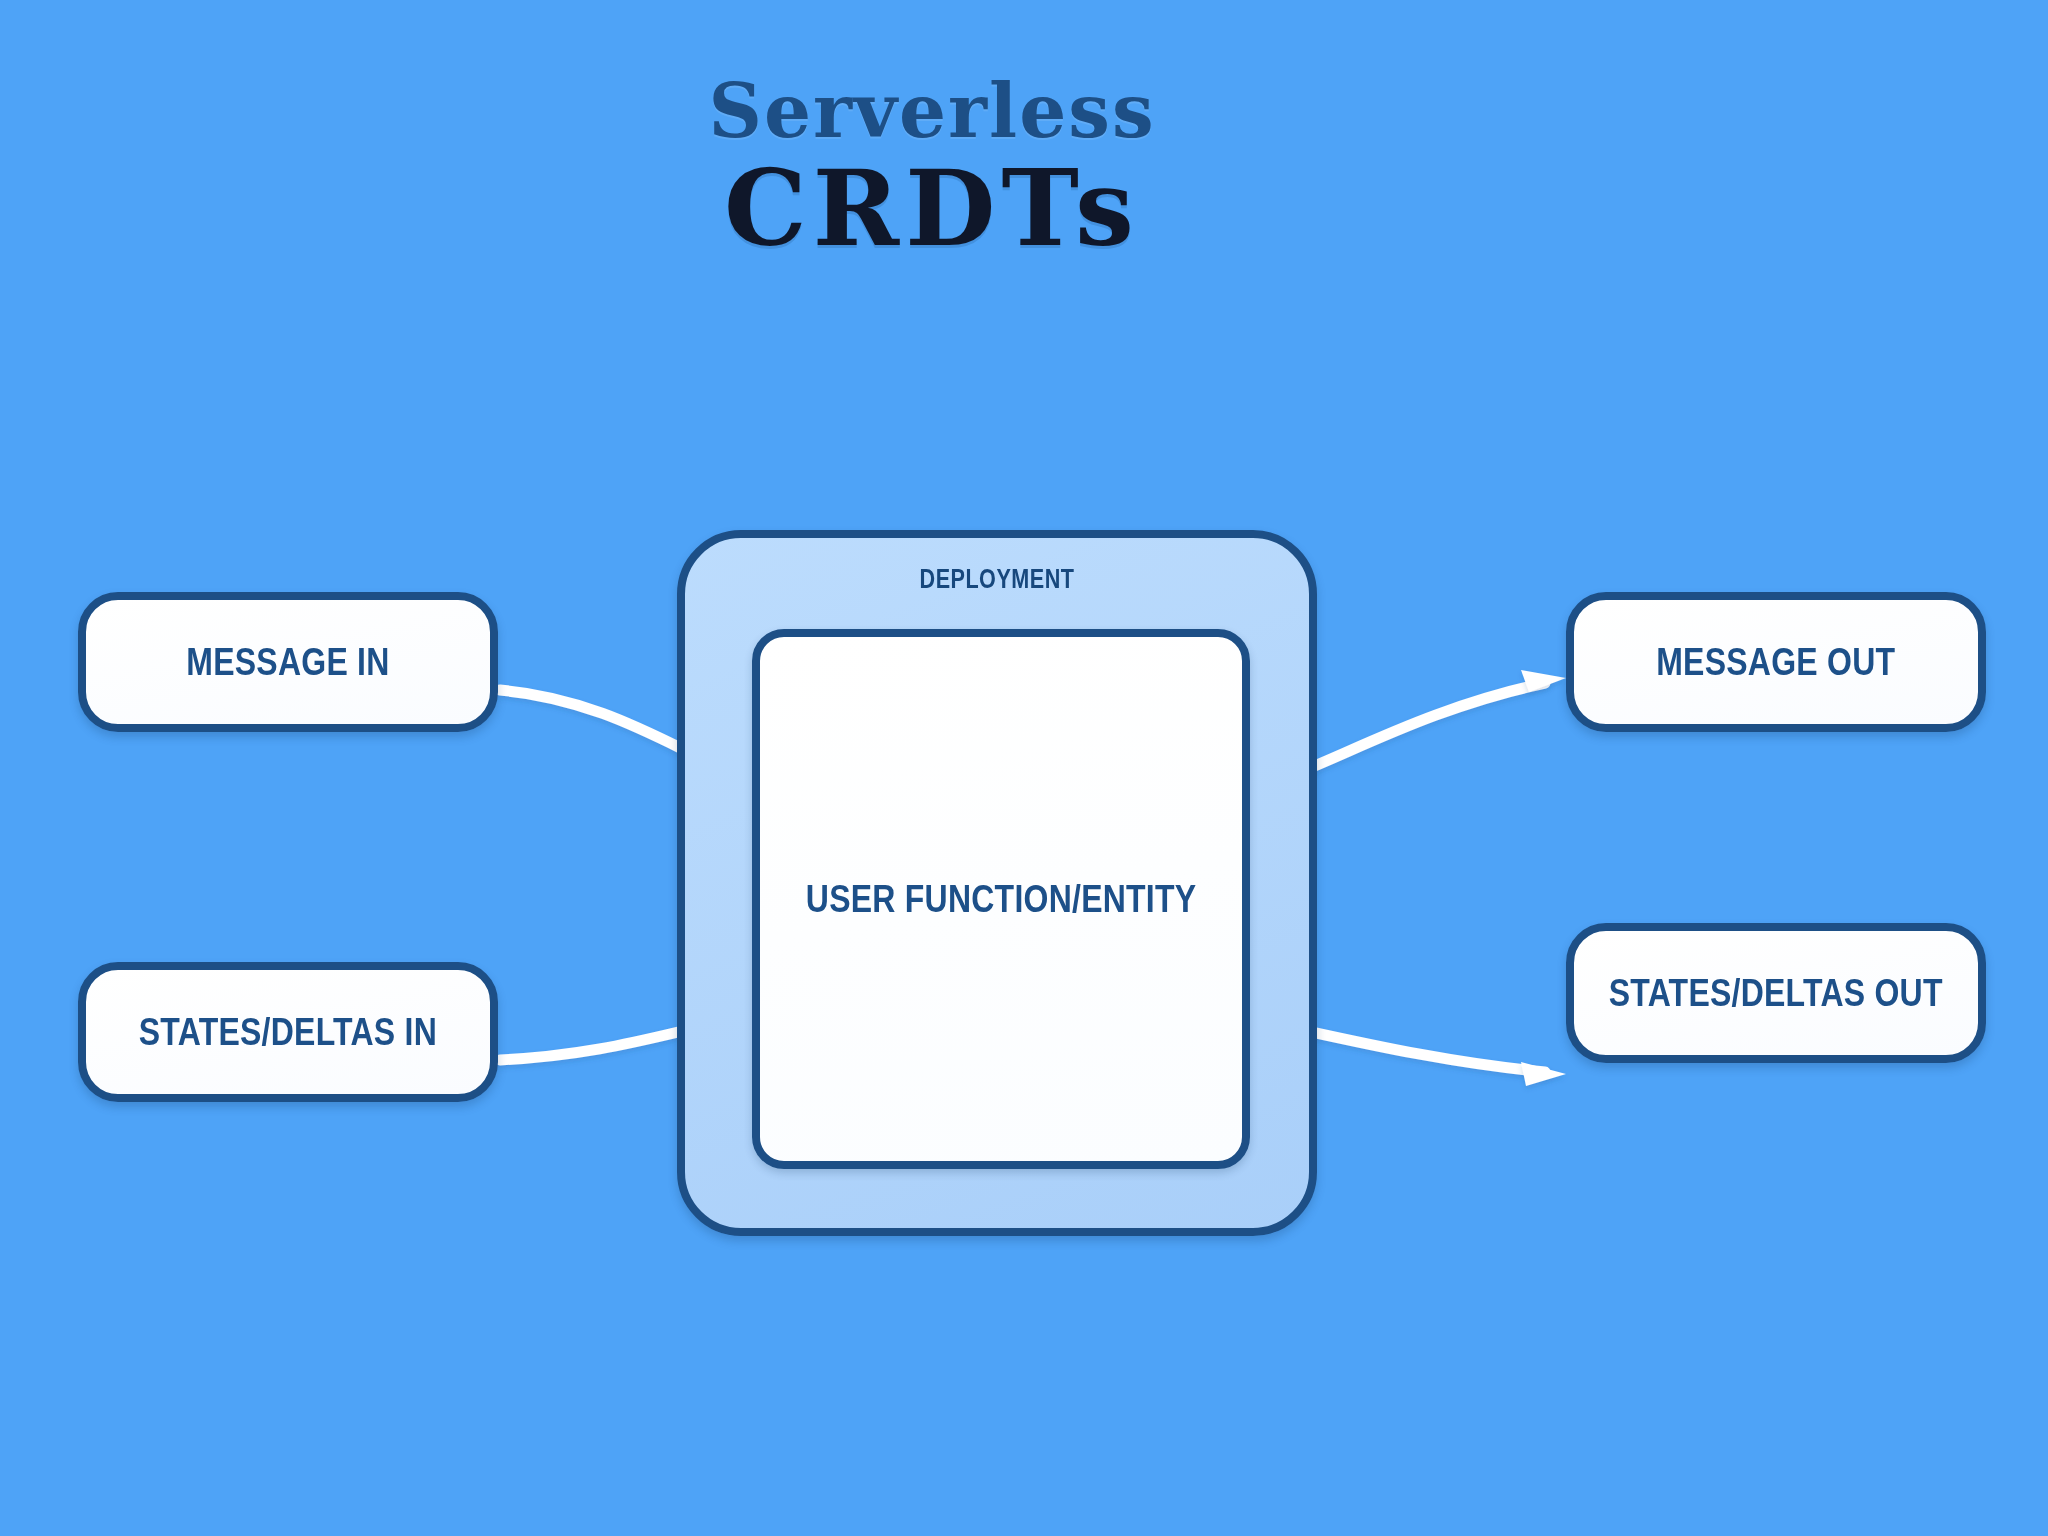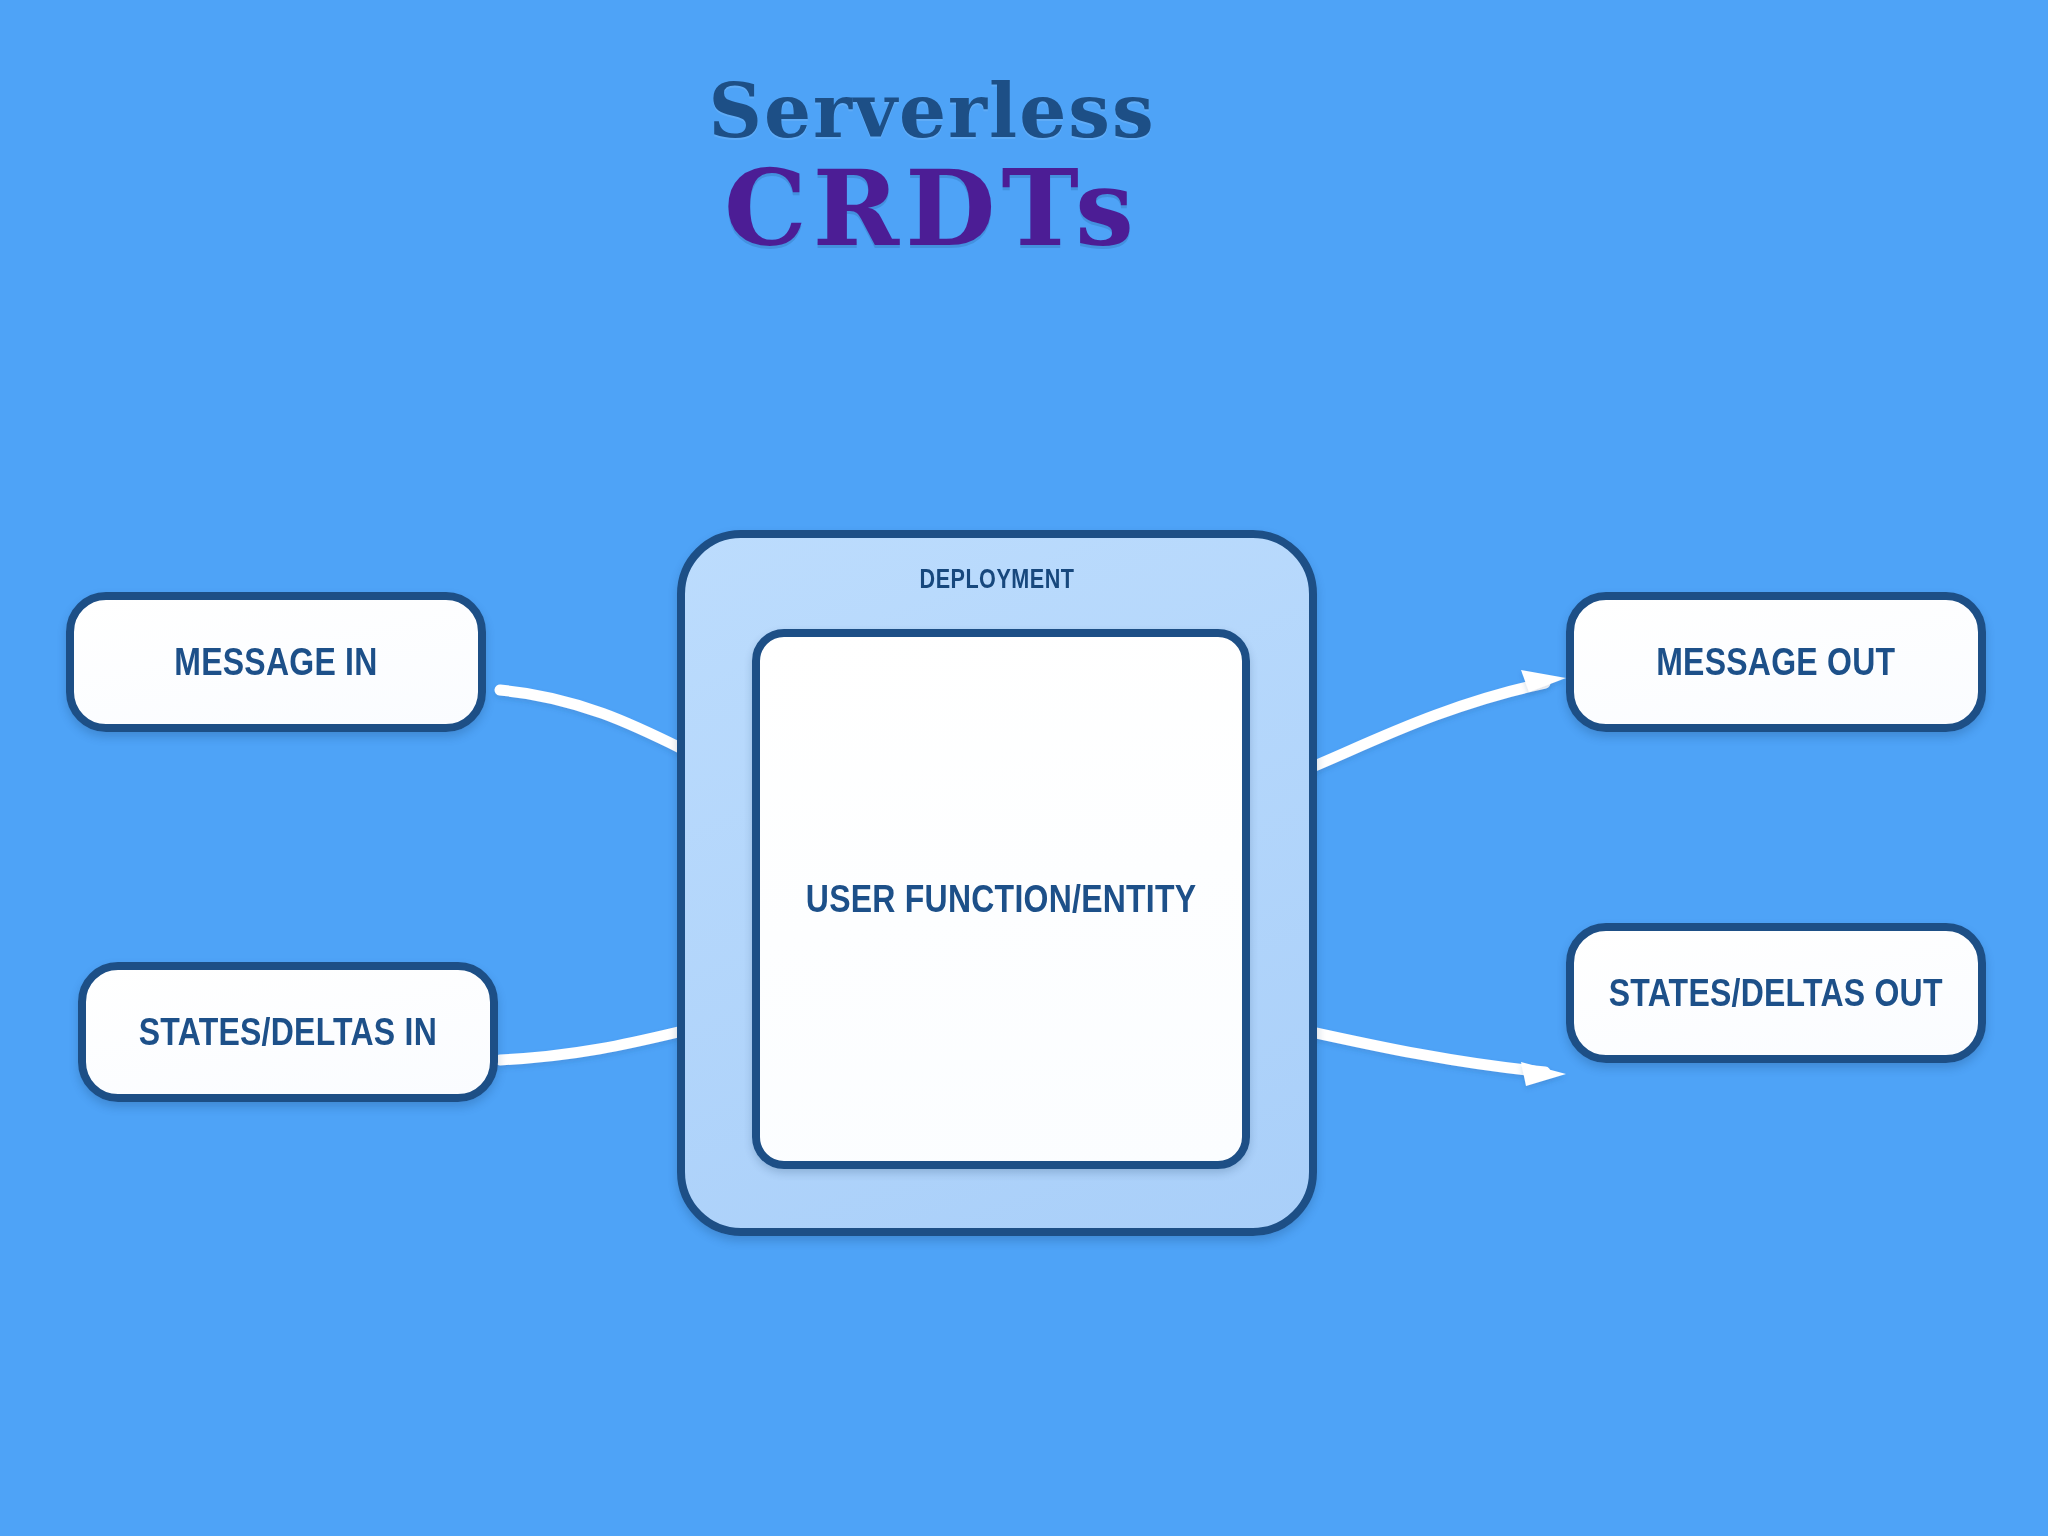--- a/index.html
+++ b/index.html
@@ -35,21 +35,21 @@
     color: #1d4f86;
     line-height: 1.02;
     display: block;
     text-shadow: 0 2px 0 rgba(255,255,255,0.10);
   }
   #title-line-2 {
     font-family: "DejaVu Serif", serif;
     font-weight: 700;
     font-size: 104px;
     letter-spacing: 6px;
-    color: #4c1d95;
+    color: #0f172a;
     line-height: 1.04;
     display: block;
     margin-top: 6px;
     text-shadow: 0 3px 0 rgba(36,92,150,0.25);
   }
 
   
   #deployment-box {
     position: absolute;
     left: 677px;
@@ -125,21 +125,21 @@
   .node-label {
     font-family: "Liberation Sans", sans-serif;
     font-weight: 700;
     font-size: 39px;
     letter-spacing: 0.3px;
     color: #1d5089;
     white-space: nowrap;
     display: inline-block;
     transform: scaleX(0.82);
   }
-  #node-message-in      { left: 66px;  top: 592px; justify-content: center; }
+  #node-message-in      { left: 78px;  top: 592px; justify-content: center; }
   #node-states-in       { left: 78px;  top: 962px; }
   #node-message-out     { left: 1566px; top: 592px; }
   #node-states-out      { left: 1566px; top: 923px; }
 
   
   #arrow-layer {
     position: absolute;
     left: 0;
     top: 0;
     width: 2048px;

